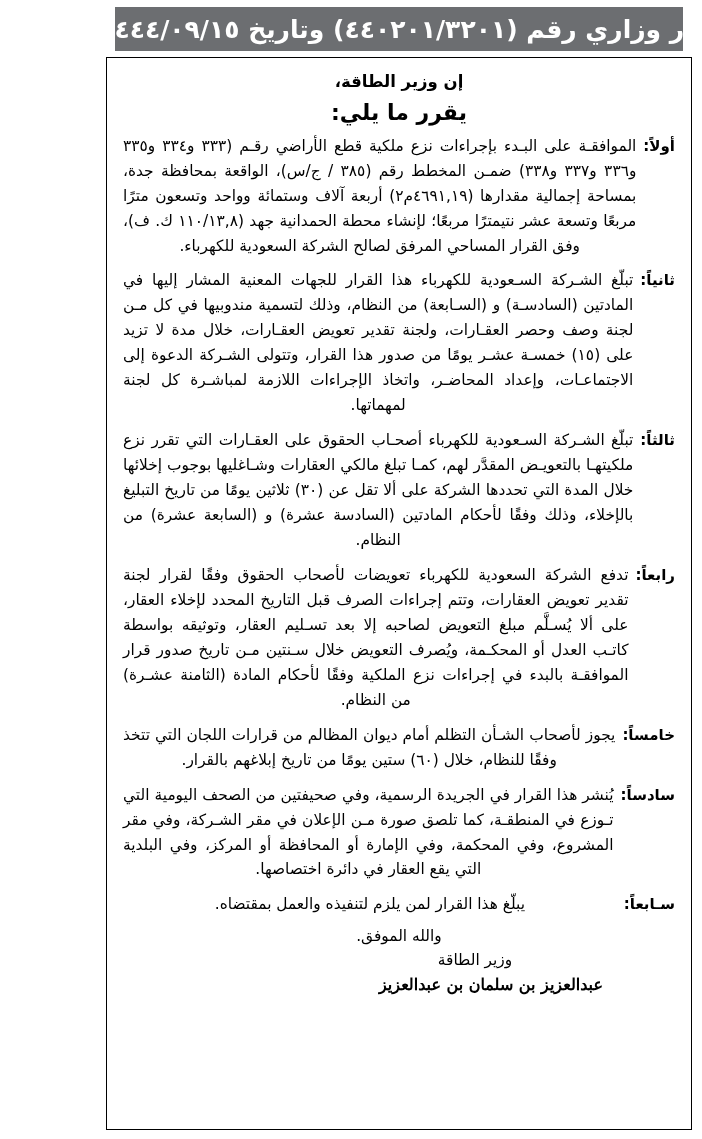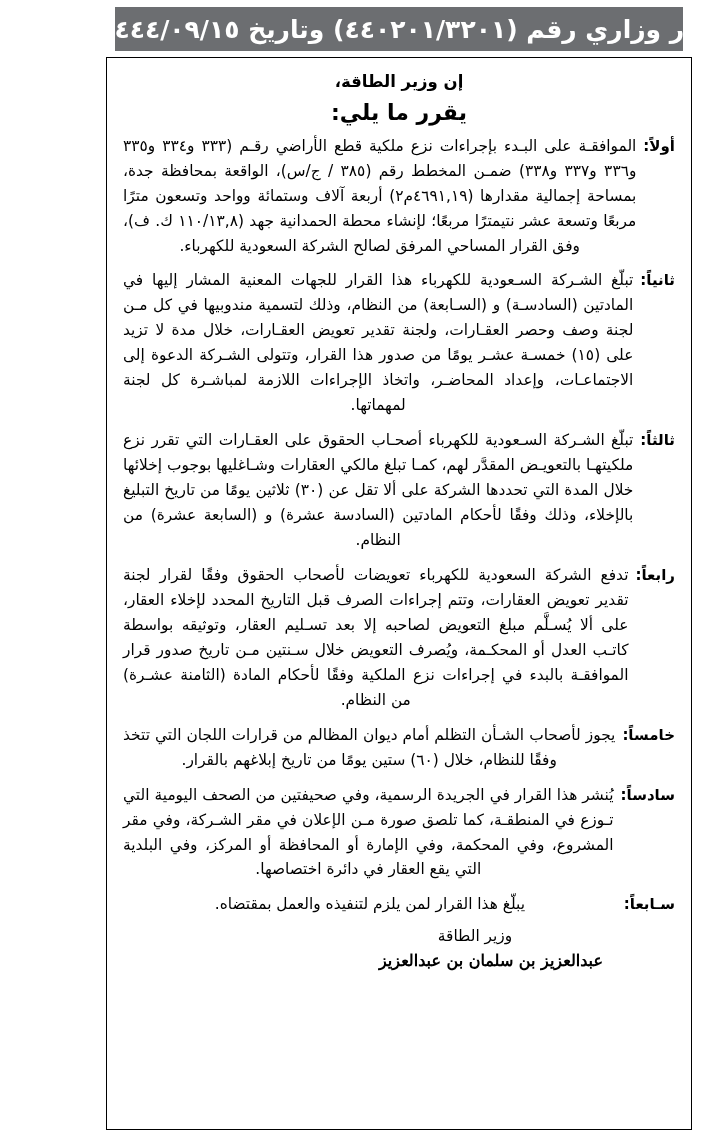--- a/index.html
+++ b/index.html
@@ -174,18 +174,19 @@
       <span class="clause-label">سادساً:</span>
       <span class="clause-text">يُنشر هذا القرار في الجريدة الرسمية، وفي صحيفتين من الصحف اليومية التي تـوزع في المنطقـة، كما تلصق صورة مـن الإعلان في مقر الشـركة، وفي مقر المشروع، وفي المحكمة، وفي الإمارة أو المحافظة أو المركز، وفي البلدية التي يقع العقار في دائرة اختصاصها.</span>
     </div>
 
     <div class="clause">
       <span class="clause-label">سـابعاً:</span>
       <span class="clause-text">يبلّغ هذا القرار لمن يلزم لتنفيذه والعمل بمقتضاه.</span>
     </div>
 
     <div class="sign-block">
+      <p class="sign-praise">والله الموفق.</p>
       <p class="sign-role">وزير الطاقة</p>
       <p class="sign-name">عبدالعزيز بن سلمان بن عبدالعزيز</p>
     </div>
 
   </div>
 </div>
 
 </body></html>

